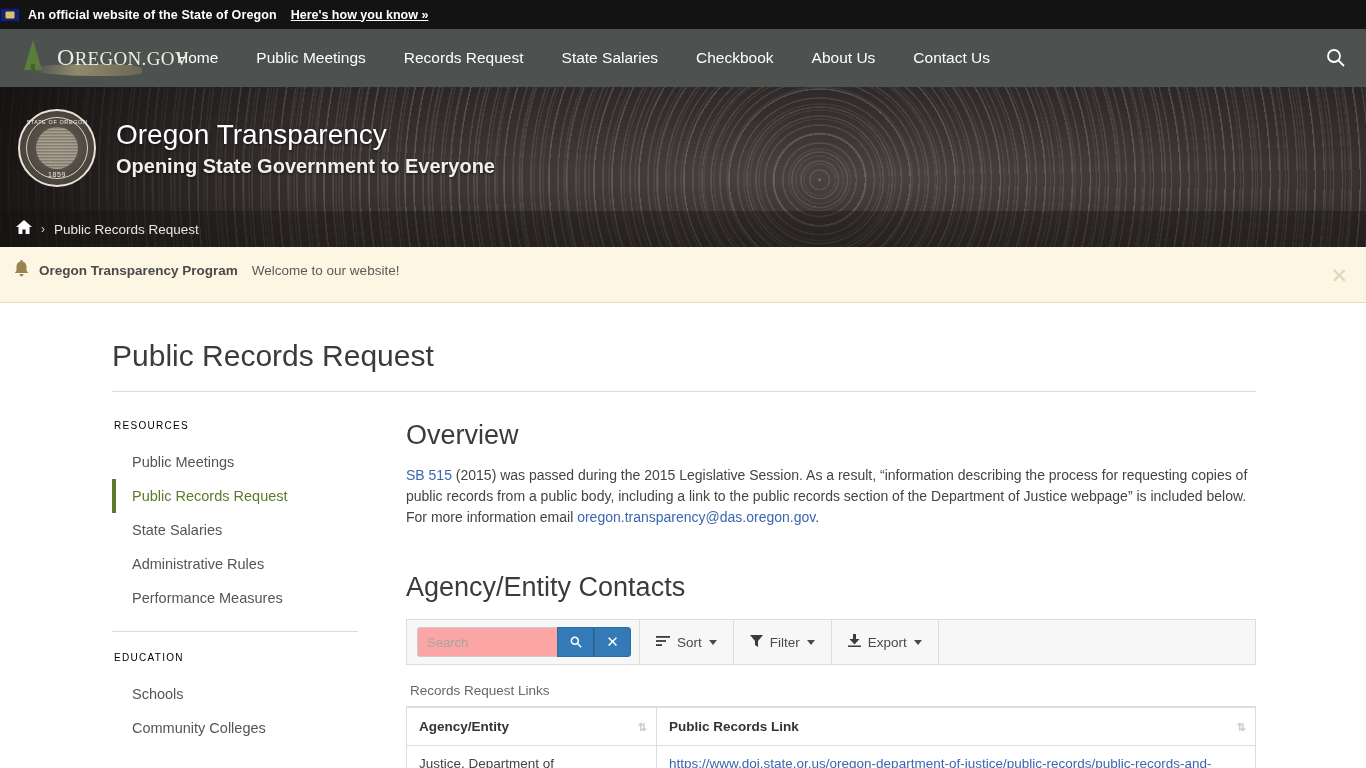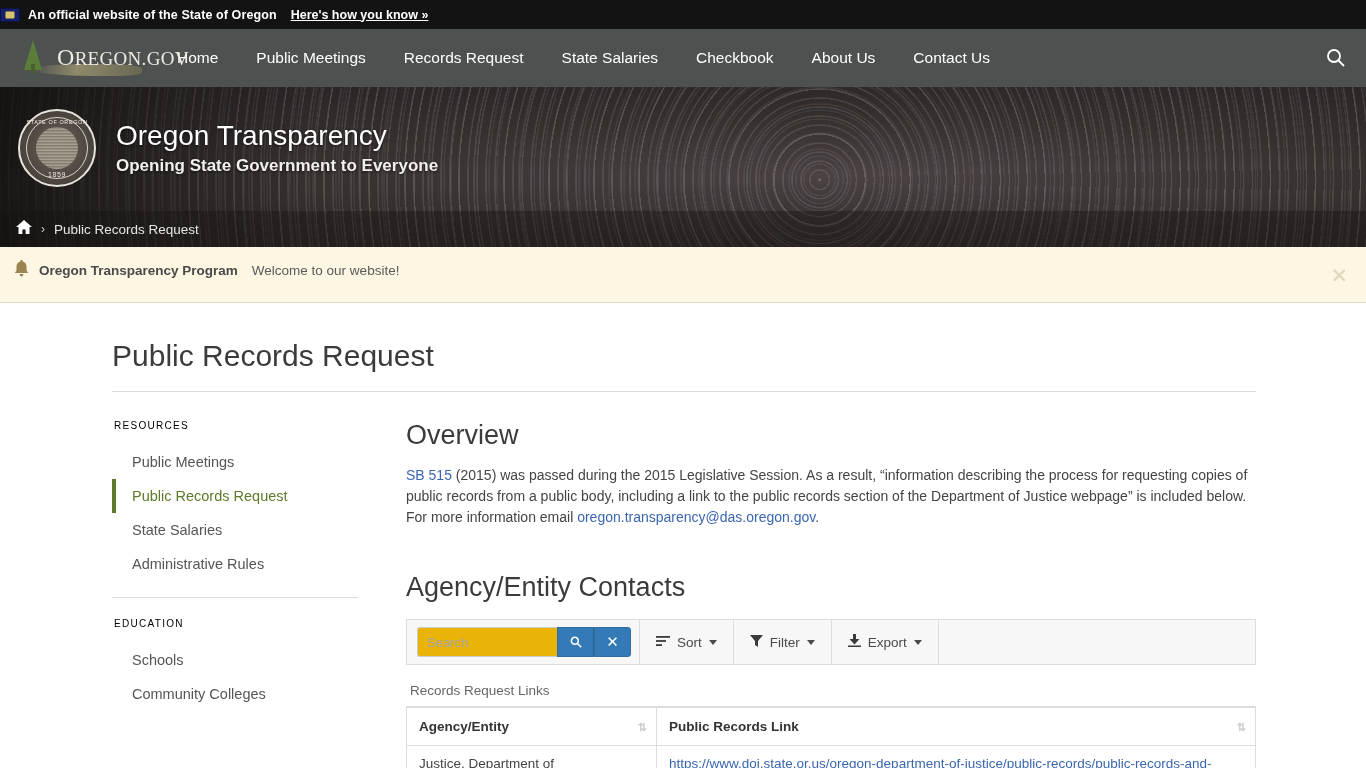--- a/index.html
+++ b/index.html
@@ -177,21 +177,21 @@
   .seal-year { bottom: 7px; font-size: 7px; }
   .hero-title {
     color: #ffffff;
     font-size: 28px;
     font-weight: normal;
     margin: 0 0 4px 0;
     text-shadow: 0 1px 3px rgba(0,0,0,.6);
   }
   .hero-sub {
     color: #f2f0ec;
-    font-size: 17px;
+    font-size: 20px;
     font-weight: bold;
     margin: 0;
     text-shadow: 0 1px 3px rgba(0,0,0,.6);
     text-align: center;
   }
 
   
   .breadcrumb-bar {
     position: absolute;
     left: 0; right: 0; bottom: 0;
@@ -303,21 +303,21 @@
     height: 30px;
   }
   .tb-input {
     width: 140px;
     border: 1px solid #cccccc;
     border-right: none;
     border-radius: 3px 0 0 3px;
     font-size: 13px;
     padding: 0 9px;
     color: #555;
-    background: #eab308;
+    background: #fca5a5;
     outline: none;
     font-family: "Liberation Sans", sans-serif;
   }
   .tb-input::placeholder { color: #a5a5a5; }
   .tb-btn-blue {
     width: 37px;
     background: #337ab7;
     border: 1px solid #2e6da4;
     color: #ffffff;
     display: flex;
@@ -456,20 +456,21 @@
   <div class="title-rule"></div>
 
   <div class="cols">
 
     <div class="sidebar">
       <div class="side-head">RESOURCES</div>
       <div class="side-item">Public Meetings</div>
       <div class="side-item active">Public Records Request</div>
       <div class="side-item">State Salaries</div>
       <div class="side-item">Administrative Rules</div>
+      <div class="side-item">Performance Measures</div>
       <div class="side-rule"></div>
       <div class="side-head">EDUCATION</div>
       <div class="side-item">Schools</div>
       <div class="side-item">Community Colleges</div>
     </div>
 
     <div class="main">
       <h2 class="h2">Overview</h2>
       <p class="para"><a class="lnk">SB 515</a><span> (2015) was passed during the 2015 Legislative Session. As a result, “information describing the process for requesting copies of public records from a public body, including a link to the public records section of the Department of Justice webpage” is included below. For more information email </span><a class="lnk">oregon.transparency@das.oregon.gov</a><span>.</span></p>
 

